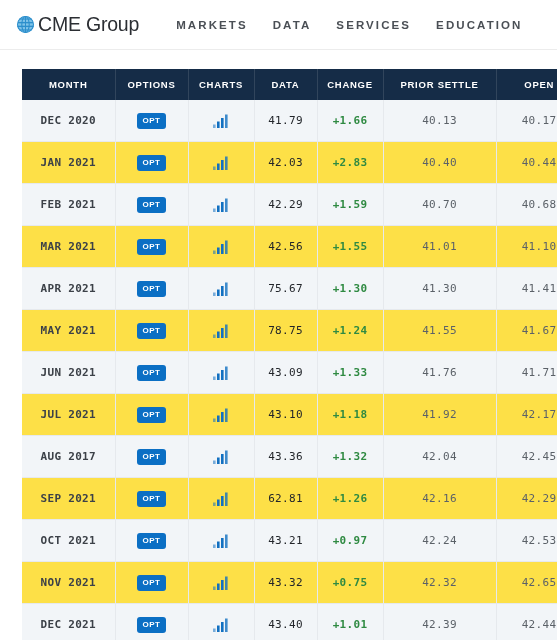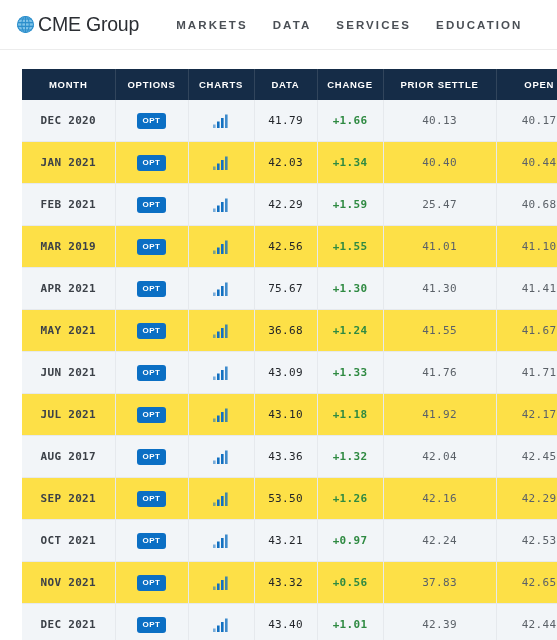--- a/index.html
+++ b/index.html
@@ -234,40 +234,40 @@
         <tr class="row-plain">
           <td class="cell-month">JAN 2021</td>
           <td><span class="opt-badge">OPT</span></td>
           <td><span class="chart-icon"><svg viewBox="0 0 17 14" width="17" height="14">
                 <rect x="0" y="10.5" width="2.6" height="3.5" fill="#1270c1" opacity="0.55"></rect>
                 <rect x="4" y="7.5" width="2.6" height="6.5" fill="#1270c1"></rect>
                 <rect x="8" y="4" width="2.6" height="10" fill="#1270c1"></rect>
                 <rect x="12" y="0.5" width="2.6" height="13.5" fill="#1270c1" opacity="0.8"></rect>
               </svg></span></td>
           <td class="cell-last">42.03</td>
-          <td class="cell-change">+1.34</td>
+          <td class="cell-change">+2.83</td>
           <td class="cell-prior">40.40</td>
           <td class="cell-open">40.44</td>
         </tr>
         <tr class="row-alt">
           <td class="cell-month">FEB 2021</td>
           <td><span class="opt-badge">OPT</span></td>
           <td><span class="chart-icon"><svg viewBox="0 0 17 14" width="17" height="14">
                 <rect x="0" y="10.5" width="2.6" height="3.5" fill="#1270c1" opacity="0.55"></rect>
                 <rect x="4" y="7.5" width="2.6" height="6.5" fill="#1270c1"></rect>
                 <rect x="8" y="4" width="2.6" height="10" fill="#1270c1"></rect>
                 <rect x="12" y="0.5" width="2.6" height="13.5" fill="#1270c1" opacity="0.8"></rect>
               </svg></span></td>
           <td class="cell-last">42.29</td>
           <td class="cell-change">+1.59</td>
-          <td class="cell-prior">25.47</td>
+          <td class="cell-prior">40.70</td>
           <td class="cell-open">40.68</td>
         </tr>
         <tr class="row-plain">
-          <td class="cell-month">MAR 2019</td>
+          <td class="cell-month">MAR 2021</td>
           <td><span class="opt-badge">OPT</span></td>
           <td><span class="chart-icon"><svg viewBox="0 0 17 14" width="17" height="14">
                 <rect x="0" y="10.5" width="2.6" height="3.5" fill="#1270c1" opacity="0.55"></rect>
                 <rect x="4" y="7.5" width="2.6" height="6.5" fill="#1270c1"></rect>
                 <rect x="8" y="4" width="2.6" height="10" fill="#1270c1"></rect>
                 <rect x="12" y="0.5" width="2.6" height="13.5" fill="#1270c1" opacity="0.8"></rect>
               </svg></span></td>
           <td class="cell-last">42.56</td>
           <td class="cell-change">+1.55</td>
           <td class="cell-prior">41.01</td>
@@ -289,21 +289,21 @@
         </tr>
         <tr class="row-plain">
           <td class="cell-month">MAY 2021</td>
           <td><span class="opt-badge">OPT</span></td>
           <td><span class="chart-icon"><svg viewBox="0 0 17 14" width="17" height="14">
                 <rect x="0" y="10.5" width="2.6" height="3.5" fill="#1270c1" opacity="0.55"></rect>
                 <rect x="4" y="7.5" width="2.6" height="6.5" fill="#1270c1"></rect>
                 <rect x="8" y="4" width="2.6" height="10" fill="#1270c1"></rect>
                 <rect x="12" y="0.5" width="2.6" height="13.5" fill="#1270c1" opacity="0.8"></rect>
               </svg></span></td>
-          <td class="cell-last">36.68</td>
+          <td class="cell-last">78.75</td>
           <td class="cell-change">+1.24</td>
           <td class="cell-prior">41.55</td>
           <td class="cell-open">41.67</td>
         </tr>
         <tr class="row-alt">
           <td class="cell-month">JUN 2021</td>
           <td><span class="opt-badge">OPT</span></td>
           <td><span class="chart-icon"><svg viewBox="0 0 17 14" width="17" height="14">
                 <rect x="0" y="10.5" width="2.6" height="3.5" fill="#1270c1" opacity="0.55"></rect>
                 <rect x="4" y="7.5" width="2.6" height="6.5" fill="#1270c1"></rect>
@@ -345,21 +345,21 @@
         </tr>
         <tr class="row-plain">
           <td class="cell-month">SEP 2021</td>
           <td><span class="opt-badge">OPT</span></td>
           <td><span class="chart-icon"><svg viewBox="0 0 17 14" width="17" height="14">
                 <rect x="0" y="10.5" width="2.6" height="3.5" fill="#1270c1" opacity="0.55"></rect>
                 <rect x="4" y="7.5" width="2.6" height="6.5" fill="#1270c1"></rect>
                 <rect x="8" y="4" width="2.6" height="10" fill="#1270c1"></rect>
                 <rect x="12" y="0.5" width="2.6" height="13.5" fill="#1270c1" opacity="0.8"></rect>
               </svg></span></td>
-          <td class="cell-last">53.50</td>
+          <td class="cell-last">62.81</td>
           <td class="cell-change">+1.26</td>
           <td class="cell-prior">42.16</td>
           <td class="cell-open">42.29</td>
         </tr>
         <tr class="row-alt">
           <td class="cell-month">OCT 2021</td>
           <td><span class="opt-badge">OPT</span></td>
           <td><span class="chart-icon"><svg viewBox="0 0 17 14" width="17" height="14">
                 <rect x="0" y="10.5" width="2.6" height="3.5" fill="#1270c1" opacity="0.55"></rect>
                 <rect x="4" y="7.5" width="2.6" height="6.5" fill="#1270c1"></rect>
@@ -374,22 +374,22 @@
         <tr class="row-plain">
           <td class="cell-month">NOV 2021</td>
           <td><span class="opt-badge">OPT</span></td>
           <td><span class="chart-icon"><svg viewBox="0 0 17 14" width="17" height="14">
                 <rect x="0" y="10.5" width="2.6" height="3.5" fill="#1270c1" opacity="0.55"></rect>
                 <rect x="4" y="7.5" width="2.6" height="6.5" fill="#1270c1"></rect>
                 <rect x="8" y="4" width="2.6" height="10" fill="#1270c1"></rect>
                 <rect x="12" y="0.5" width="2.6" height="13.5" fill="#1270c1" opacity="0.8"></rect>
               </svg></span></td>
           <td class="cell-last">43.32</td>
-          <td class="cell-change">+0.56</td>
-          <td class="cell-prior">37.83</td>
+          <td class="cell-change">+0.75</td>
+          <td class="cell-prior">42.32</td>
           <td class="cell-open">42.65</td>
         </tr>
         <tr class="row-alt">
           <td class="cell-month">DEC 2021</td>
           <td><span class="opt-badge">OPT</span></td>
           <td><span class="chart-icon"><svg viewBox="0 0 17 14" width="17" height="14">
                 <rect x="0" y="10.5" width="2.6" height="3.5" fill="#1270c1" opacity="0.55"></rect>
                 <rect x="4" y="7.5" width="2.6" height="6.5" fill="#1270c1"></rect>
                 <rect x="8" y="4" width="2.6" height="10" fill="#1270c1"></rect>
                 <rect x="12" y="0.5" width="2.6" height="13.5" fill="#1270c1" opacity="0.8"></rect>

